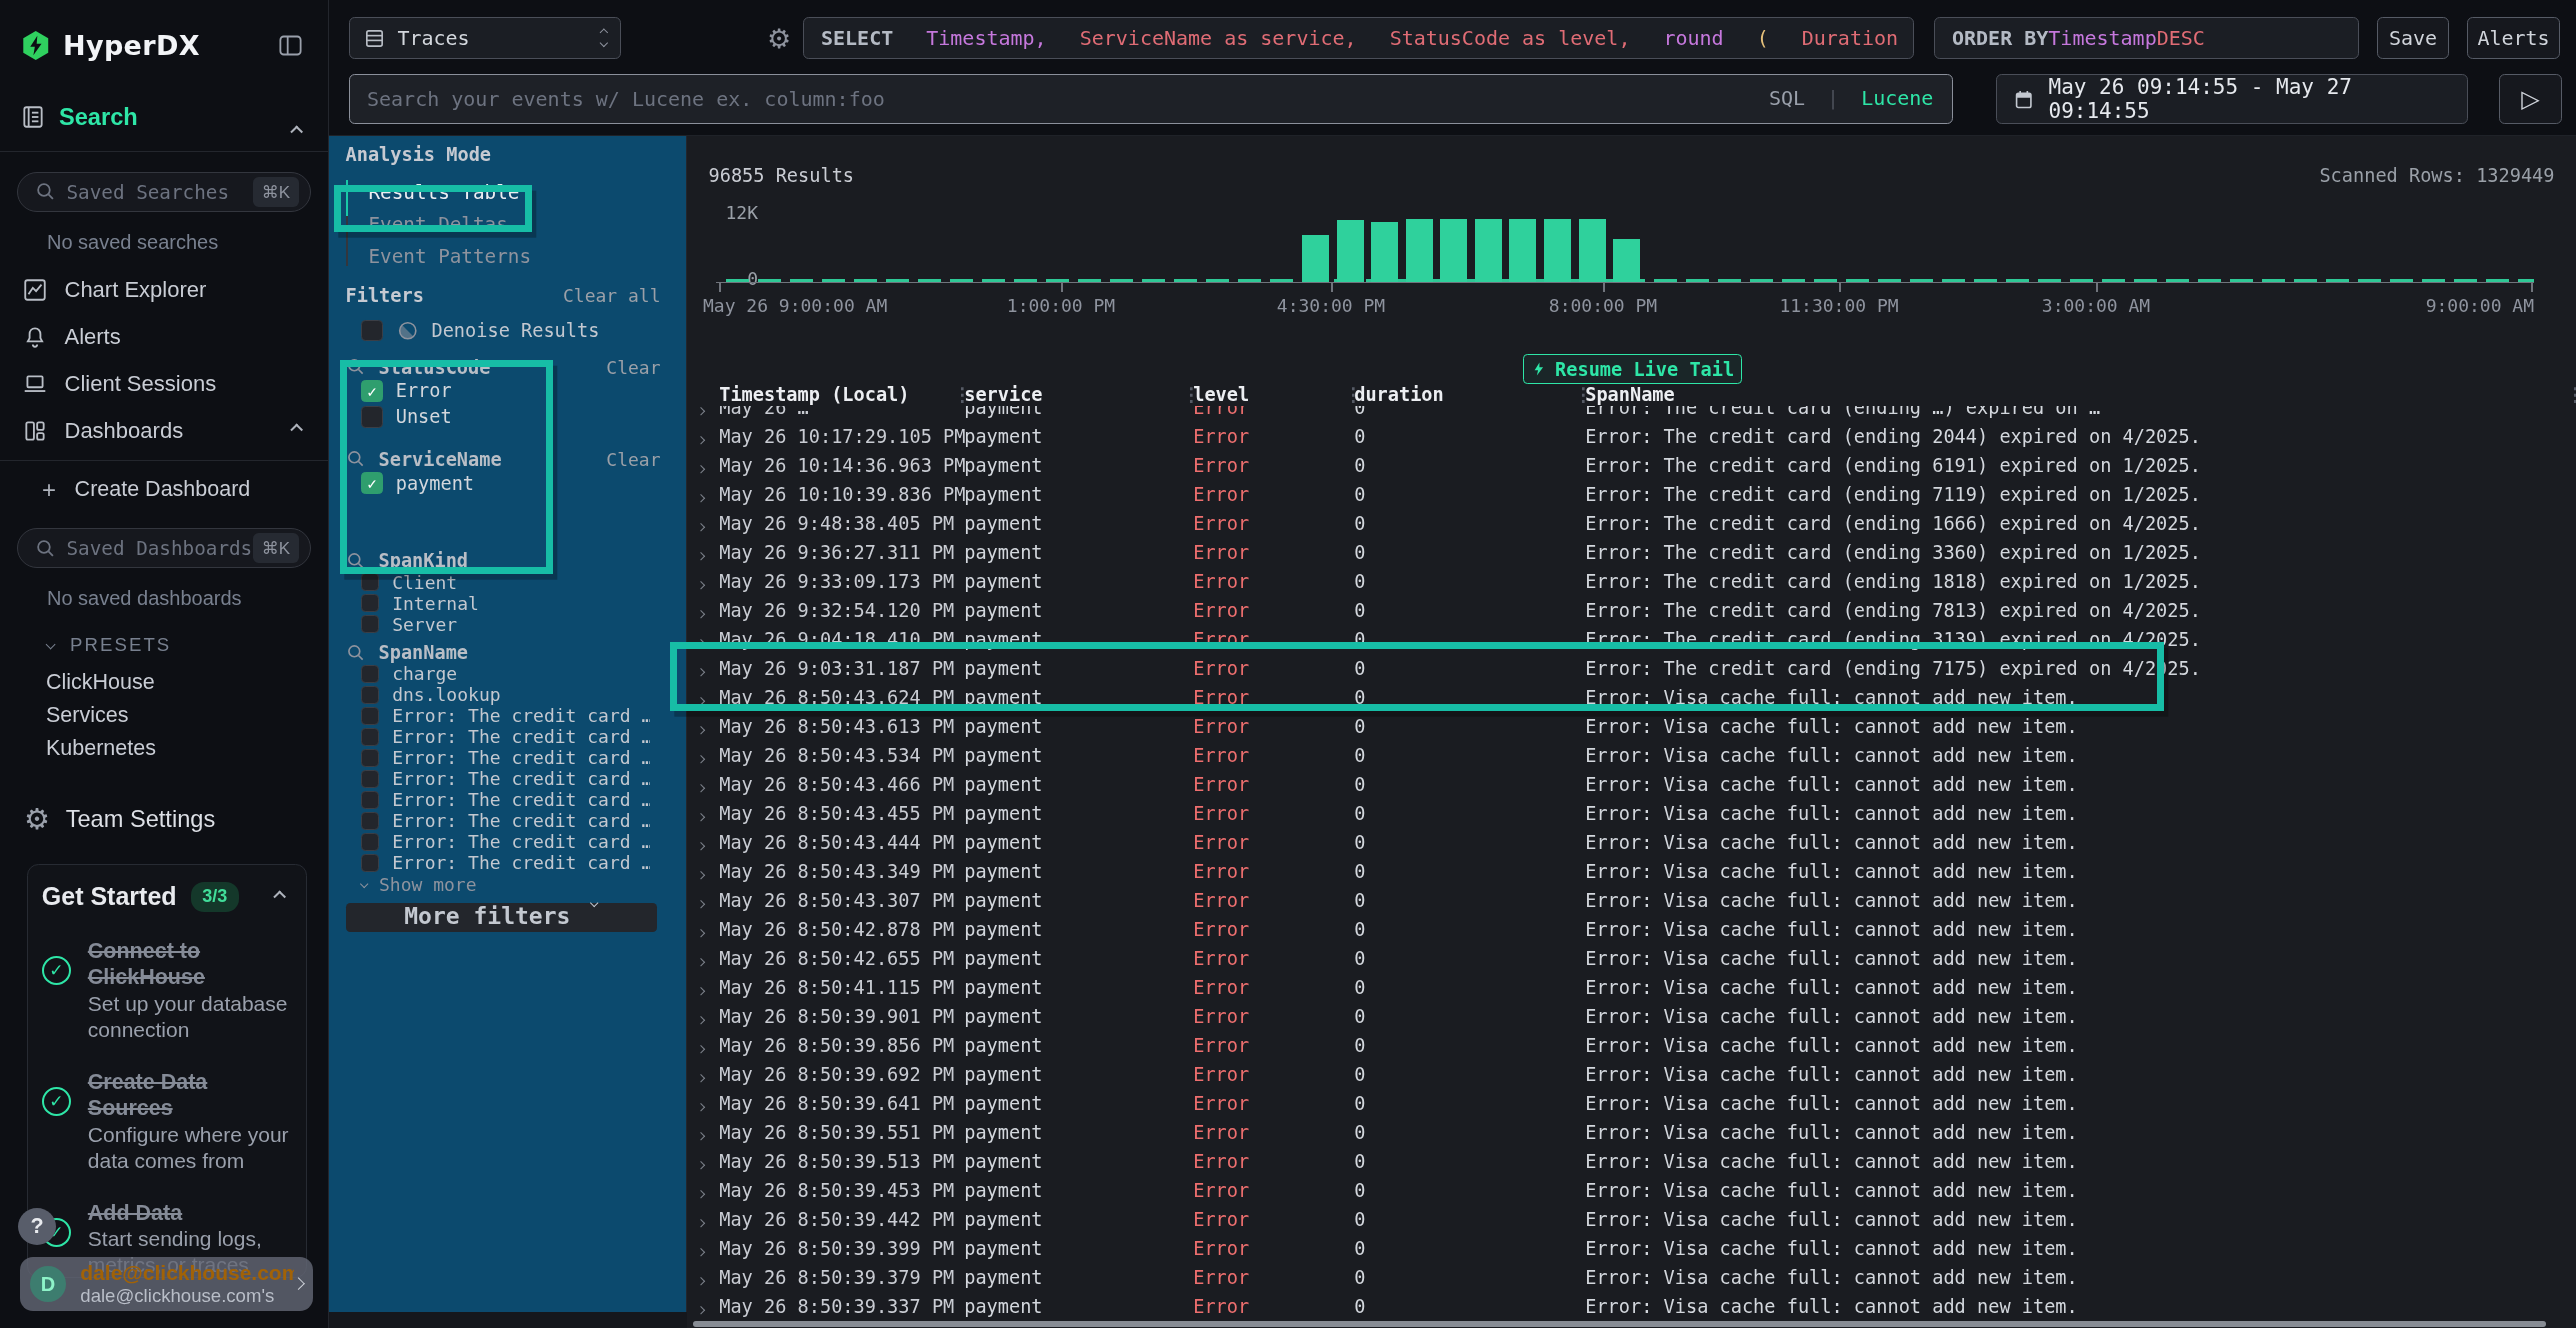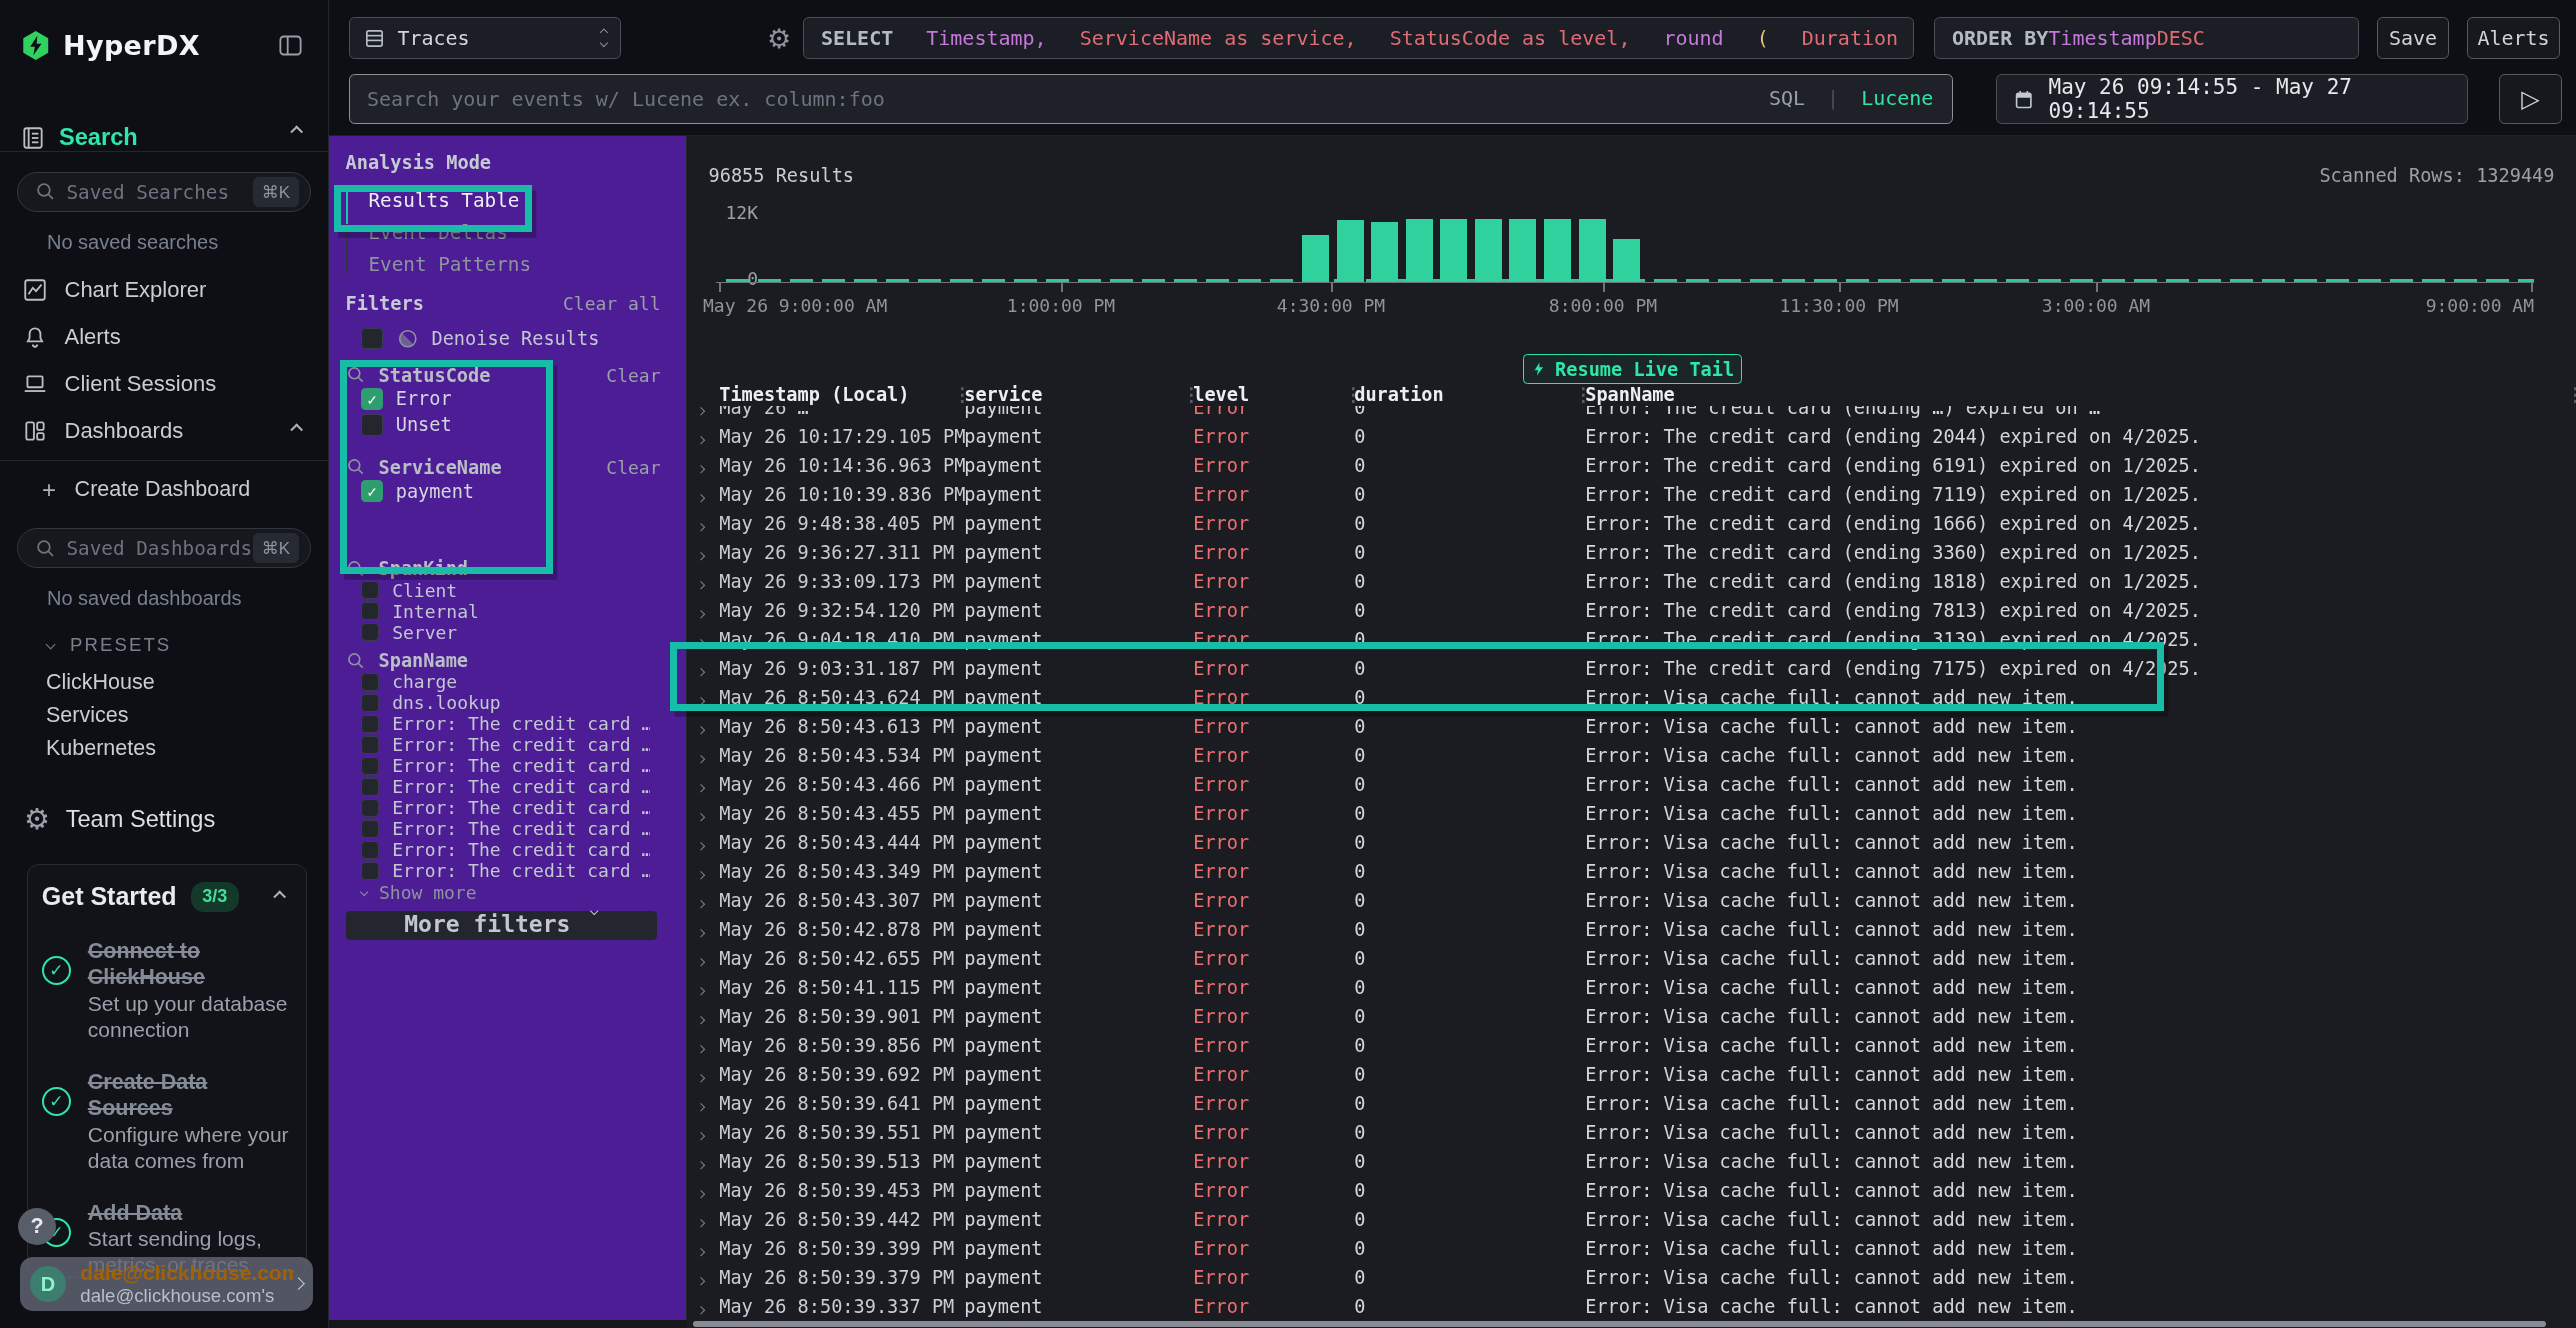--- a/index.html
+++ b/index.html
@@ -4,29 +4,29 @@
 <title>HyperDX</title>
 <style>
   * { margin:0; padding:0; box-sizing:border-box; }
   html,body { width:2576px; height:1328px; background:#15171c; overflow:hidden;
     font-family:"Liberation Sans", sans-serif; }
   
   .sidebar { position:absolute; left:0; top:0; width:329px; height:1328px;
     background:#0d0f14; border-right:0.7px solid #23262d; z-index:5; }
   .topbar { position:absolute; left:329px; top:0; width:2247px; height:136px;
     background:#0d0f14; border-bottom:0.7px solid #1f2228; z-index:4; }
-  .filters { position:absolute; left:329px; top:128px; width:358px; height:1192px;
-    background:#4c1d95; border-right:0.7px solid #23262d; padding:24px 0 0 16.5px; z-index:3; }
+  .filters { position:absolute; left:329px; top:120px; width:358px; height:1192px;
+    background:#0c4a6e; border-right:0.7px solid #23262d; padding:24px 0 0 16.5px; z-index:3; }
   .main { position:absolute; left:687px; top:136px; width:1889px; height:1192px;
     background:#1a1c21; z-index:2; }
   
   .logo-row { height:90px; display:flex; align-items:center; padding-left:20px; position:relative; }
   .logo-title { color:#f2f4f7; font-size:27px; font-weight:bold; margin-left:11.4px; letter-spacing:0.4px; font-family:"DejaVu Sans", sans-serif;}
   .collapse-btn { position:absolute; right:23px; top:31.5px; width:29px; height:27px; cursor:pointer; }
-  .side-head { height:62px; display:flex; align-items:flex-end; padding:14.3px 21.5px 0 20px;
+  .side-head { height:62px; display:flex; align-items:flex-start; padding:14.3px 21.5px 0 20px;
     border-bottom:0.7px solid #23262d; position:relative;}
   .side-head .lbl { font-size:23.6px; font-weight:bold; margin-left:13px; }
   .side-head .lbl.green { color:#2ee6a7; }
   .chev { display:inline-block; width:9.3px; height:9.3px; border-right:2.1px solid currentColor;
     border-bottom:2.1px solid currentColor; }
   .chev.up { transform:rotate(-135deg); } .chev.down { transform:rotate(45deg); }
   .chev.right { transform:rotate(-45deg); }
   .head-chev { position:absolute; right:27px; top:37px; color:#aeb3bc; }
   .pill-input { margin:20px 17px 0 17px; height:40px; border:0.7px solid #33363e; border-radius:20px;
     background:#16181e; display:flex; align-items:center; padding:0 11.4px 0 17px; color:#6d7380; }

